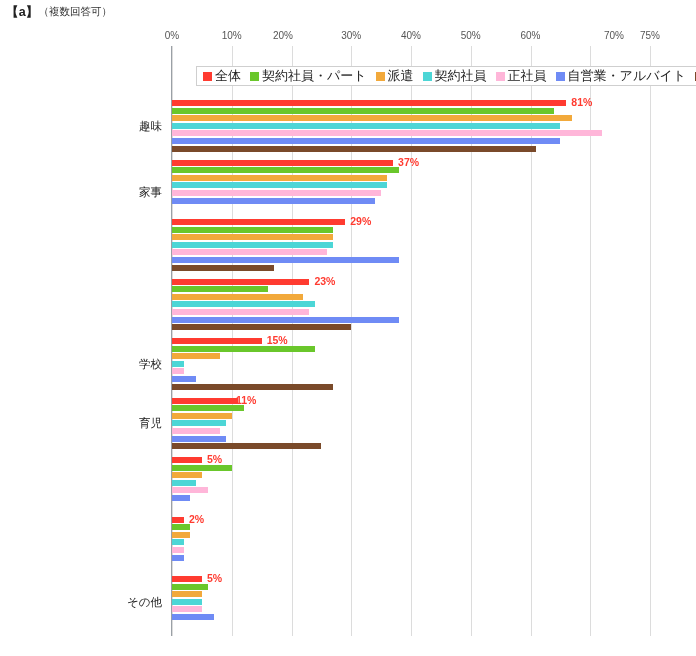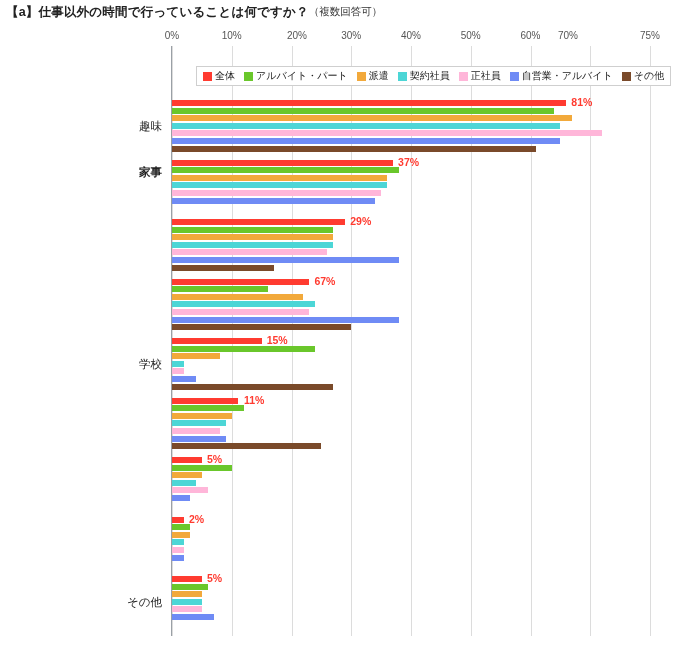--- a/index.html
+++ b/index.html
@@ -100,21 +100,21 @@
     align-items: center;
     gap: 3px;
     white-space: nowrap;
   }
   .legend-swatch {
     width: 9px;
     height: 9px;
     display: inline-block;
   }
   .legend-label {
-    font-size: 10px;
+    font-size: 13px;
     color: #222;
   }
   
   .cat-group {
     position: absolute;
     left: 0;
     width: 478px;
   }
   .cat-label {
     position: absolute;
@@ -138,33 +138,32 @@
     white-space: nowrap;
   }
 </style>
 </head>
 <body>
 
 <div id="root">
 
   <div class="title-bar">
     <span class="title-text">【a】</span>
-    <span class="title-text">仕事以外の時間で行っていることは何ですか？</span>
     <span class="title-sub">（複数回答可）</span>
   </div>
 
   <div class="axis-top" id="axis-top">
       <div class="xtick" style="left: 0px;">0%</div>
       <div class="xtick" style="left: 59.75px;">10%</div>
-      <div class="xtick" style="left: 125px; text-align: right;">20%</div>
+      <div class="xtick" style="left: 111px; text-align: right;">20%</div>
       <div class="xtick" style="left: 179.25px;">30%</div>
       <div class="xtick" style="left: 239px;">40%</div>
       <div class="xtick" style="left: 298.75px;">50%</div>
       <div class="xtick" style="left: 358.5px;">60%</div>
-      <div class="xtick" style="left: 396px;">70%</div>
+      <div class="xtick" style="left: 442px;">70%</div>
       <div class="xtick" style="left: 478px;">75%</div>
     </div>
   <div class="axis-line"></div>
   <div class="plot" id="plot">
       <div class="gridline" style="left: 0px;"></div>
       <div class="gridline" style="left: 59.75px;"></div>
       <div class="gridline" style="left: 119.5px;"></div>
       <div class="gridline" style="left: 179.25px;"></div>
       <div class="gridline" style="left: 239px;"></div>
       <div class="gridline" style="left: 298.75px;"></div>
@@ -176,63 +175,64 @@
         <div class="bar" style="top: 0px; width: 394.35px; background: rgb(255, 59, 48);"></div>
         <div class="bar-value" style="top: -4px; left: 399.35px; color: rgb(255, 59, 48);">81%</div>
         <div class="bar" style="top: 7.6px; width: 382.4px; background: rgb(106, 199, 43);"></div>
         <div class="bar" style="top: 15.2px; width: 400.325px; background: rgb(242, 169, 59);"></div>
         <div class="bar" style="top: 22.8px; width: 388.375px; background: rgb(76, 214, 214);"></div>
         <div class="bar" style="top: 30.4px; width: 430.2px; background: rgb(255, 182, 217);"></div>
         <div class="bar" style="top: 38px; width: 388.375px; background: rgb(111, 139, 245);"></div>
         <div class="bar" style="top: 45.6px; width: 364.475px; background: rgb(122, 74, 42);"></div>
       </div>
       <div class="cat-group" style="top: 113.5px; height: 53.2px;">
-        <div class="cat-label" style="top: 5px; font-weight: bold;">家事</div>
+        <div class="cat-label" style="top: 25px;">家事</div>
         <div class="bar" style="top: 0px; width: 221.075px; background: rgb(255, 59, 48);"></div>
         <div class="bar-value" style="top: -4px; left: 226.075px; color: rgb(255, 59, 48);">37%</div>
         <div class="bar" style="top: 7.6px; width: 227.05px; background: rgb(106, 199, 43);"></div>
         <div class="bar" style="top: 15.2px; width: 215.1px; background: rgb(242, 169, 59);"></div>
         <div class="bar" style="top: 22.8px; width: 215.1px; background: rgb(76, 214, 214);"></div>
         <div class="bar" style="top: 30.4px; width: 209.125px; background: rgb(255, 182, 217);"></div>
         <div class="bar" style="top: 38px; width: 203.15px; background: rgb(111, 139, 245);"></div>
       </div>
       <div class="cat-group" style="top: 173px; height: 53.2px;">
         <div class="bar" style="top: 0px; width: 173.275px; background: rgb(255, 59, 48);"></div>
         <div class="bar-value" style="top: -4px; left: 178.275px; color: rgb(255, 59, 48);">29%</div>
         <div class="bar" style="top: 7.6px; width: 161.325px; background: rgb(106, 199, 43);"></div>
         <div class="bar" style="top: 15.2px; width: 161.325px; background: rgb(242, 169, 59);"></div>
         <div class="bar" style="top: 22.8px; width: 161.325px; background: rgb(76, 214, 214);"></div>
         <div class="bar" style="top: 30.4px; width: 155.35px; background: rgb(255, 182, 217);"></div>
         <div class="bar" style="top: 38px; width: 227.05px; background: rgb(111, 139, 245);"></div>
         <div class="bar" style="top: 45.6px; width: 101.575px; background: rgb(122, 74, 42);"></div>
       </div>
       <div class="cat-group" style="top: 232.5px; height: 53.2px;">
         <div class="bar" style="top: 0px; width: 137.425px; background: rgb(255, 59, 48);"></div>
-        <div class="bar-value" style="top: -4px; left: 142.425px; color: rgb(255, 59, 48);">67%</div>
+        <div class="bar-value" style="top: -4px; left: 142.425px; color: rgb(255, 59, 48);">23%</div>
         <div class="bar" style="top: 7.6px; width: 95.6px; background: rgb(106, 199, 43);"></div>
         <div class="bar" style="top: 15.2px; width: 131.45px; background: rgb(242, 169, 59);"></div>
         <div class="bar" style="top: 22.8px; width: 143.4px; background: rgb(76, 214, 214);"></div>
         <div class="bar" style="top: 30.4px; width: 137.425px; background: rgb(255, 182, 217);"></div>
         <div class="bar" style="top: 38px; width: 227.05px; background: rgb(111, 139, 245);"></div>
         <div class="bar" style="top: 45.6px; width: 179.25px; background: rgb(122, 74, 42);"></div>
       </div>
       <div class="cat-group" style="top: 292px; height: 53.2px;">
         <div class="cat-label" style="top: 18.6px;">学校</div>
         <div class="bar" style="top: 0px; width: 89.625px; background: rgb(255, 59, 48);"></div>
         <div class="bar-value" style="top: -4px; left: 94.625px; color: rgb(255, 59, 48);">15%</div>
         <div class="bar" style="top: 7.6px; width: 143.4px; background: rgb(106, 199, 43);"></div>
         <div class="bar" style="top: 15.2px; width: 47.8px; background: rgb(242, 169, 59);"></div>
         <div class="bar" style="top: 22.8px; width: 11.95px; background: rgb(76, 214, 214);"></div>
         <div class="bar" style="top: 30.4px; width: 11.95px; background: rgb(255, 182, 217);"></div>
         <div class="bar" style="top: 38px; width: 23.9px; background: rgb(111, 139, 245);"></div>
         <div class="bar" style="top: 45.6px; width: 161.325px; background: rgb(122, 74, 42);"></div>
       </div>
       <div class="cat-group" style="top: 351.5px; height: 53.2px;">
+        <div class="cat-label" style="top: 18.6px;">育児</div>
         <div class="bar" style="top: 0px; width: 65.725px; background: rgb(255, 59, 48);"></div>
-        <div class="bar-value" style="top: -4px; left: 72px; color: rgb(255, 59, 48);">11%</div>
+        <div class="bar-value" style="top: -4px; left: 64px; color: rgb(255, 59, 48);">11%</div>
         <div class="bar" style="top: 7.6px; width: 71.7px; background: rgb(106, 199, 43);"></div>
         <div class="bar" style="top: 15.2px; width: 59.75px; background: rgb(242, 169, 59);"></div>
         <div class="bar" style="top: 22.8px; width: 53.775px; background: rgb(76, 214, 214);"></div>
         <div class="bar" style="top: 30.4px; width: 47.8px; background: rgb(255, 182, 217);"></div>
         <div class="bar" style="top: 38px; width: 53.775px; background: rgb(111, 139, 245);"></div>
         <div class="bar" style="top: 45.6px; width: 149.375px; background: rgb(122, 74, 42);"></div>
       </div>
       <div class="cat-group" style="top: 411px; height: 53.2px;">
         <div class="bar" style="top: 0px; width: 29.875px; background: rgb(255, 59, 48);"></div>
         <div class="bar-value" style="top: -4px; left: 34.875px; color: rgb(255, 59, 48);">5%</div>
@@ -262,21 +262,21 @@
         <div class="bar" style="top: 38px; width: 41.825px; background: rgb(111, 139, 245);"></div>
       </div>
     </div>
   <div class="legend" id="legend">
       <div class="legend-item">
         <span class="legend-swatch" style="background: rgb(255, 59, 48);"></span>
         <span class="legend-label">全体</span>
       </div>
       <div class="legend-item">
         <span class="legend-swatch" style="background: rgb(106, 199, 43);"></span>
-        <span class="legend-label">アルバイト・パート</span>
+        <span class="legend-label">契約社員・パート</span>
       </div>
       <div class="legend-item">
         <span class="legend-swatch" style="background: rgb(242, 169, 59);"></span>
         <span class="legend-label">派遣</span>
       </div>
       <div class="legend-item">
         <span class="legend-swatch" style="background: rgb(76, 214, 214);"></span>
         <span class="legend-label">契約社員</span>
       </div>
       <div class="legend-item">

